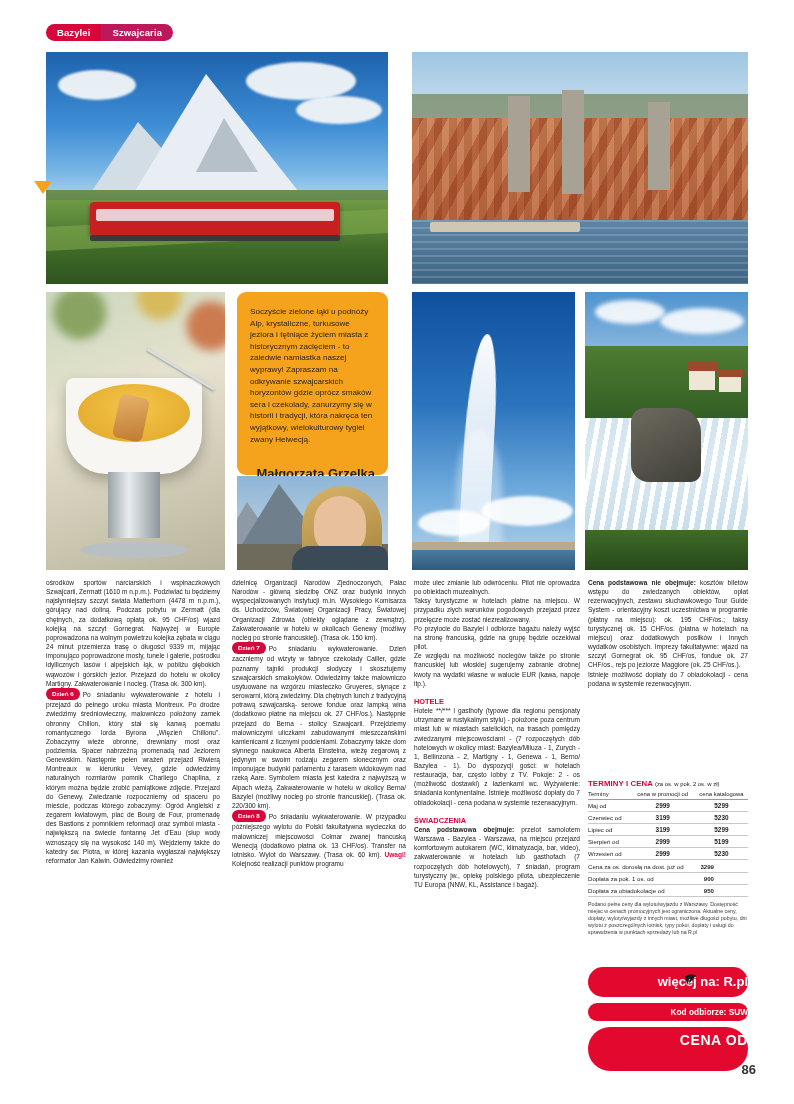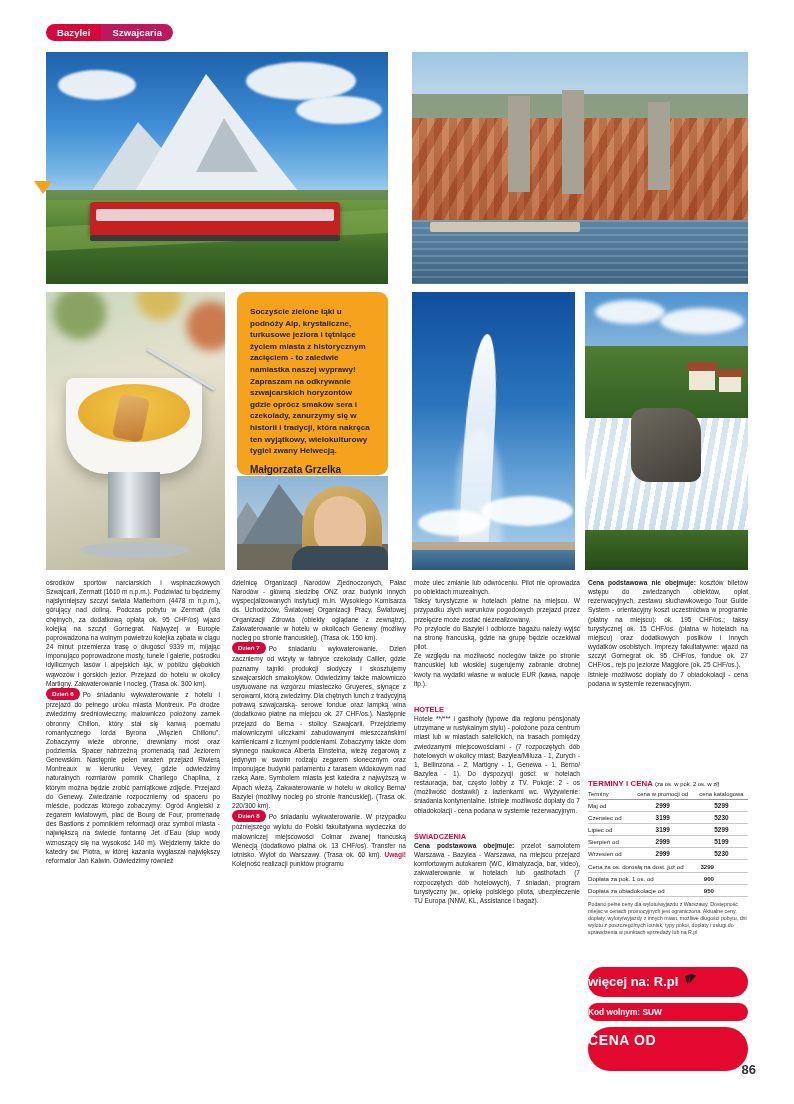--- a/index.html
+++ b/index.html
@@ -67,22 +67,22 @@
      radial-gradient(circle at 88% 40%,#c96a3a 0 24px,transparent 25px);filter:blur(5px);opacity:.85;}
   .fd-bowl{position:absolute;left:20px;top:86px;width:136px;height:96px;background:#f7f6f2;border-radius:8px 8px 40px 40px;box-shadow:0 6px 14px rgba(0,0,0,.25);}
   .fd-cheese{position:absolute;left:32px;top:92px;width:112px;height:58px;background:radial-gradient(ellipse at 50% 40%,#f4c64a,#e0a528);border-radius:50%;}
   .fd-bread{position:absolute;left:70px;top:104px;width:30px;height:44px;background:linear-gradient(160deg,#e6b36a,#c07a30);border-radius:6px;transform:rotate(12deg);}
   .fd-fork{position:absolute;left:96px;top:76px;width:78px;height:3px;background:#d9dde0;transform:rotate(31deg);box-shadow:0 1px 2px rgba(0,0,0,.3);}
   .fd-stem{position:absolute;left:62px;top:180px;width:52px;height:66px;background:linear-gradient(90deg,#9aa3a8,#e7ecef 40%,#8d969b);}
   .fd-base{position:absolute;left:34px;bottom:12px;width:108px;height:16px;background:#b9c0c4;border-radius:50%;}
 
   
   .quote-card{position:absolute;left:237px;top:292px;width:151px;height:183px;background:#f5a31d;border-radius:9px;padding:14px 13px 0 13px;box-sizing:border-box;}
-  .quote-text{font-size:8.1px;line-height:11.6px;color:#231f20;font-weight:bold;}
-  .quote-name{font-size:10px;font-weight:bold;color:#231f20;margin-top:7px;}
+  .quote-text{font-size:8.1px;line-height:11.6px;color:#231f20;}
+  .quote-name{font-size:13px;font-weight:bold;color:#231f20;margin-top:21px;text-align:right;}
   .quote-role{font-size:7px;font-weight:bold;color:#231f20;margin-top:1px;}
   .quote-tail{position:absolute;left:34px;top:181px;width:0;height:0;border-left:9px solid transparent;border-right:9px solid transparent;border-top:13px solid #f5a31d;z-index:3;}
   .ph-guide{left:237px;top:476px;width:151px;height:94px;}
   .gd-sky{position:absolute;inset:0;background:linear-gradient(180deg,#8fb6d8,#cdd9e0);}
   .gd-mtn{position:absolute;left:4px;top:8px;width:0;height:0;border-left:38px solid transparent;border-right:46px solid transparent;border-bottom:62px solid #6f7f8c;}
   .gd-mtn2{position:absolute;left:-16px;top:26px;width:0;height:0;border-left:26px solid transparent;border-right:30px solid transparent;border-bottom:44px solid #8d99a4;}
   .gd-ground{position:absolute;left:0;right:0;bottom:0;height:26px;background:#6e6a5c;}
   .gd-hair{position:absolute;right:6px;top:10px;width:80px;height:84px;background:linear-gradient(160deg,#d8b46a,#a5813c);border-radius:40px 40px 18px 18px;}
   .gd-face{position:absolute;right:22px;top:20px;width:52px;height:58px;background:#e8c09c;border-radius:26px 26px 22px 22px;}
   .gd-body{position:absolute;right:0;bottom:0;width:96px;height:24px;background:#3b4a57;border-radius:18px 10px 0 0;}
@@ -116,21 +116,21 @@
   .col1{left:0;width:174px;}
   .col2{left:186px;width:174px;}
   .col3{left:368px;width:166px;}
   .col4{left:542px;width:160px;}
   .col p{margin:0;}
   .daytag{
     display:inline-block;background:#d6073b;color:#fff;border-radius:7px;
     font-size:6.2px;font-weight:bold;padding:1.4px 6px 1.8px 6px;
     margin-right:3px;vertical-align:1px;white-space:nowrap;
   }
-  .red-head{color:#d6073b;font-weight:bold;font-size:7.4px;display:block;margin-top:17px;}
+  .red-head{color:#d6073b;font-weight:bold;font-size:7.4px;display:block;margin-top:9px;}
   .b{font-weight:bold;}
   .red-b{color:#d6073b;font-weight:bold;}
 
   
   .pricebox{position:absolute;left:588px;top:779px;width:160px;}
   .price-title{font-size:7.8px;font-weight:bold;color:#d6073b;letter-spacing:.1px;}
   .price-title small{font-size:5.9px;color:#1c1c1c;font-weight:normal;letter-spacing:0;}
   table.prices{width:100%;border-collapse:collapse;margin-top:3px;}
   table.prices th{
     font-size:5.9px;font-weight:normal;text-align:left;color:#1c1c1c;
@@ -139,21 +139,21 @@
   table.prices th.c{text-align:center;}
   table.prices td{
     font-size:6.1px;padding:2.1px 0;border-bottom:.7px solid #c8c8c8;color:#1c1c1c;
   }
   table.prices td.val{text-align:center;font-weight:bold;font-size:6.4px;}
   tr.wide td{font-size:6.1px;}
   tr.wide td.val2{text-align:right;font-weight:bold;padding-right:34px;}
   .price-note{font-size:5.25px;line-height:7.1px;color:#3a3a3a;margin-top:4px;}
 
   
-  .cta{position:absolute;left:588px;width:160px;background:#e2082e;color:#fff;border-radius:22px;text-align:left;box-sizing:border-box;}
+  .cta{position:absolute;left:588px;width:160px;background:#e2082e;color:#fff;border-radius:22px;text-align:right;box-sizing:border-box;}
   .cta-more{top:967px;height:30px;line-height:30px;font-size:13px;font-weight:bold;}
   .cta-code{top:1003px;height:18px;line-height:18px;font-size:8.3px;font-weight:bold;border-radius:14px;}
   .cta-price{top:1027px;height:44px;padding-top:5px;}
   .cta-price .lab{font-size:14px;font-weight:bold;letter-spacing:.6px;}
   .cta-price .amt{font-size:25px;font-weight:bold;line-height:26px;letter-spacing:-.4px;}
   .cursor{position:absolute;left:686px;top:975px;width:0;height:0;
      border-left:6px solid #1a1a1a;border-bottom:9px solid transparent;transform:rotate(-18deg);}
   .cursor:after{content:"";position:absolute;left:0;top:0;width:0;height:0;border-left:6px solid #1a1a1a;border-bottom:9px solid transparent;transform:rotate(26deg);transform-origin:0 0;}
 
   .pagenum{position:absolute;right:38px;top:1062px;font-size:13px;font-weight:bold;color:#333;}
@@ -327,19 +327,19 @@
           <td colspan="2">Dopłata za obiadokolacje od</td>
           <td class="val2">950</td>
         </tr>
       </tbody>
     </table>
     <div class="price-note">Podano pełne ceny dla wylotu/wyjazdu z Warszawy. Dostępność miejsc w cenach promocyjnych jest ograniczona. Aktualne ceny, dopłaty, wyloty/wyjazdy z innych miast, możliwe długości pobytu, dni wylotu z poszczególnych lotnisk, typy pokoi, dopłaty i usługi do sprawdzenia w punktach sprzedaży lub na R.pl</div>
   </div>
 
   <div class="cta cta-more">więcej na: R.pl</div>
   <div class="cursor"></div>
-  <div class="cta cta-code">Kod wolnym: SUW</div>
+  <div class="cta cta-code">Kod odbiorze: SUW</div>
   <div class="cta cta-price">
     <div class="lab">CENA OD</div>
   </div>
 
   <div class="pagenum">86</div>
 </div>
 
 </body></html>

